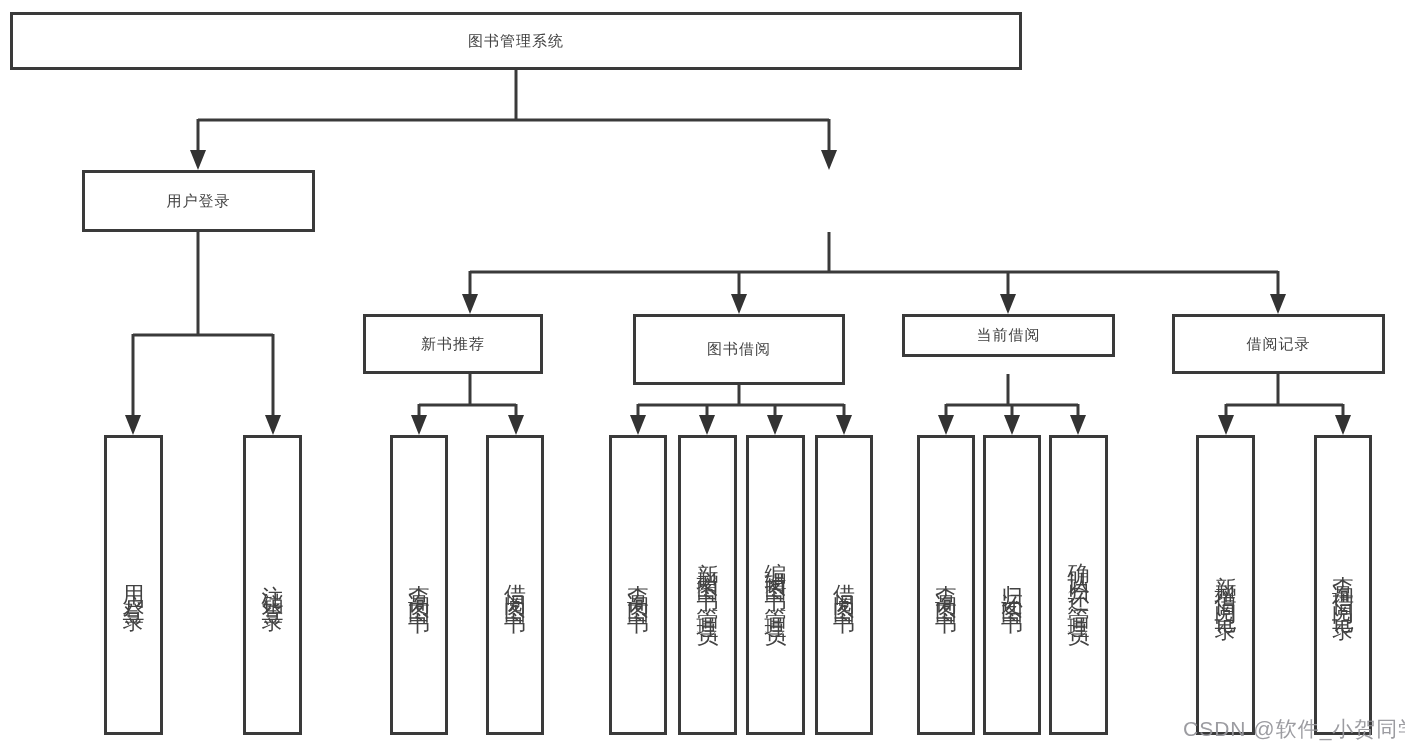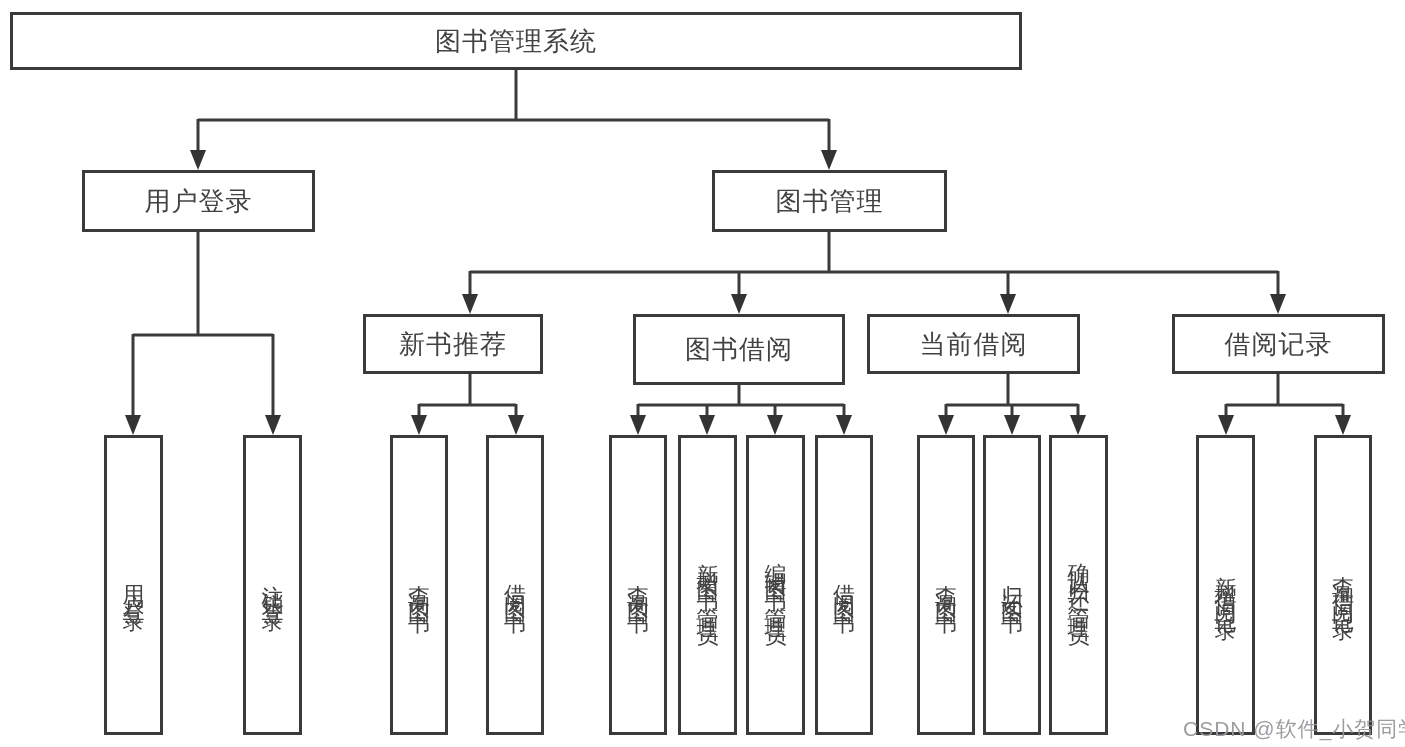--- a/index.html
+++ b/index.html
@@ -13,21 +13,21 @@
   #connectors{position:absolute;left:0;top:0;width:1405px;height:747px;z-index:1;}
   .node{
     position:absolute;
     box-sizing:border-box;
     border:3px solid #3a3a3a;
     background:#ffffff;
     display:flex;align-items:center;justify-content:center;
     color:#424242;
     z-index:2;
   }
-  .hbox{font-size:26px;letter-spacing:1px;}
+  .hbox{font-size:15px;letter-spacing:1px;}
   .vbox{font-size:22px;}
   .vbox .vtext{
     writing-mode:vertical-rl;
     letter-spacing:9px;
     line-height:1;
     white-space:nowrap;
   }
   #watermark{
     position:absolute;
     left:1183px;top:715px;
@@ -109,31 +109,28 @@
     </g>
   </svg>
 
   <div class="node hbox" style="left:10px;top:12px;width:1012px;height:58px;">
     <span>图书管理系统</span>
   </div>
 
   <div class="node hbox" style="left:82px;top:170px;width:233px;height:62px;">
     <span>用户登录</span>
   </div>
-  <div class="node hbox" style="left:712px;top:170px;width:235px;height:62px;">
-    <span>图书管理</span>
-  </div>
 
   <div class="node hbox" style="left:363px;top:314px;width:180px;height:60px;">
     <span>新书推荐</span>
   </div>
   <div class="node hbox" style="left:633px;top:314px;width:212px;height:71px;">
     <span>图书借阅</span>
   </div>
-  <div class="node hbox" style="left:867px;top:314px;width:213px;height:60px;">
+  <div class="node hbox" style="left:902px;top:314px;width:213px;height:43px;">
     <span>当前借阅</span>
   </div>
   <div class="node hbox" style="left:1172px;top:314px;width:213px;height:60px;">
     <span>借阅记录</span>
   </div>
 
   <div class="node vbox" style="left:104px;top:435px;width:59px;height:300px;">
     <span class="vtext">用户登录</span>
   </div>
   <div class="node vbox" style="left:243px;top:435px;width:59px;height:300px;">

